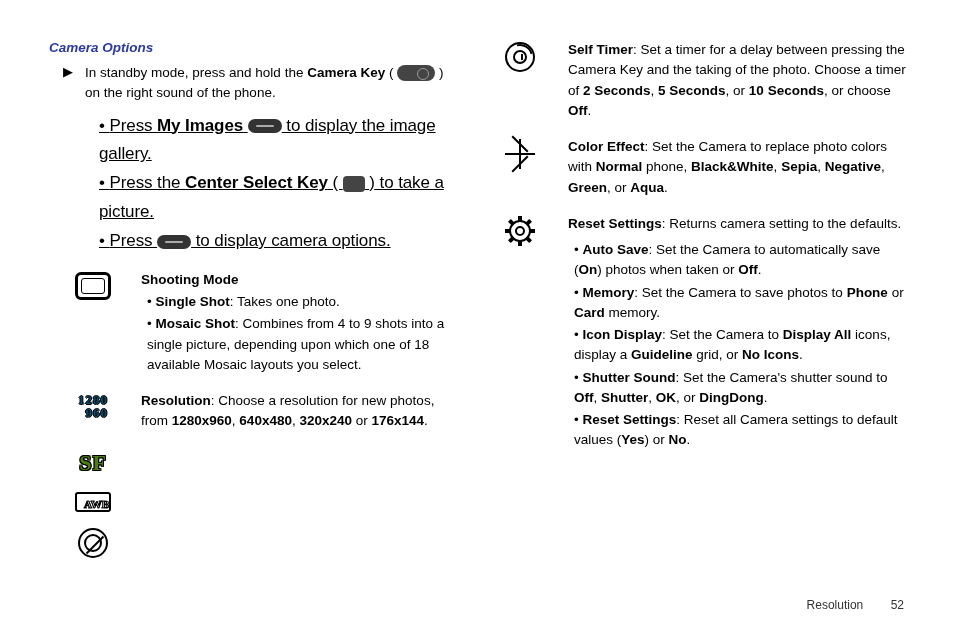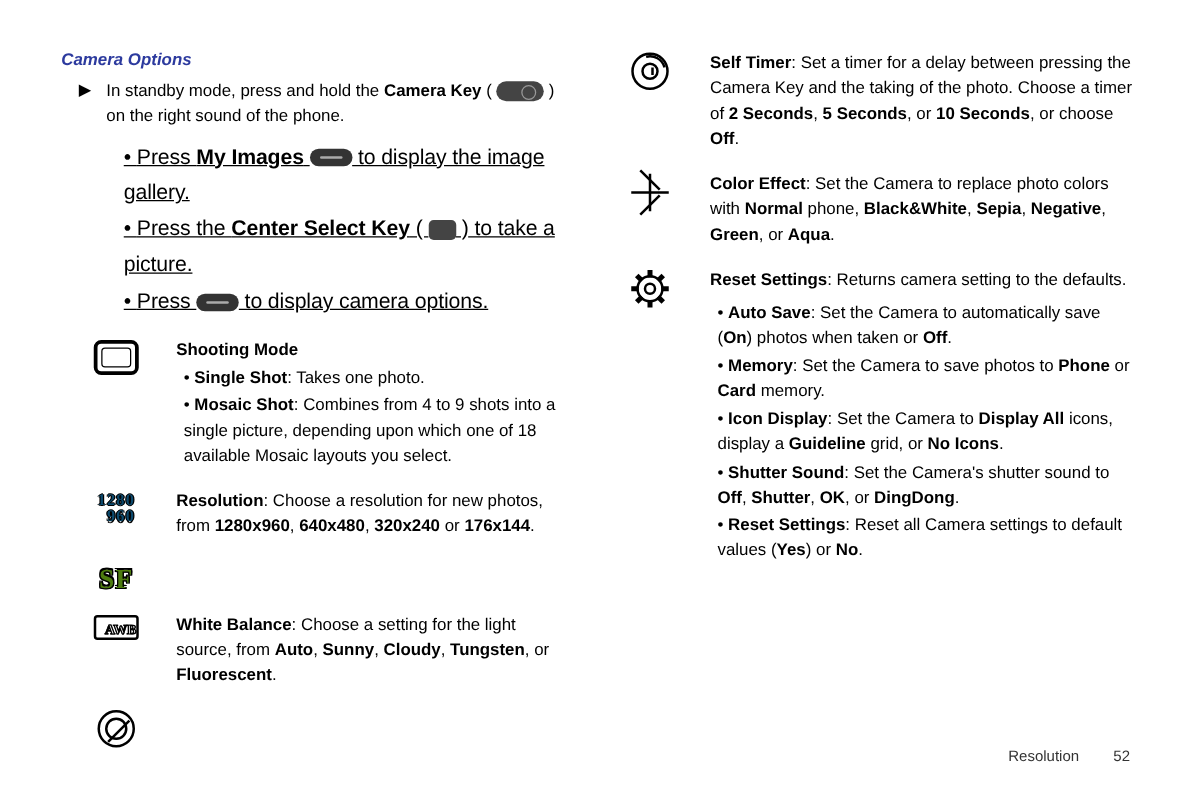--- a/index.html
+++ b/index.html
@@ -164,23 +164,20 @@
     <div class="option">
       <div class="icon-slot">
           <div class="icon-sf">SF</div>
         </div>
     </div>
 
     <div class="option">
       <div class="icon-slot">
           <div class="icon-awb">AWB</div>
         </div>
-      <div class="opt-body">
-        <p><b>White Balance</b><span>: Choose a setting for the light source, from </span><b>Auto</b>, <b>Sunny</b>, <b>Cloudy</b>, <b>Tungsten</b><span>, or </span><b>Fluorescent</b><span>.</span></p>
-      </div>
     </div>
 
     <div class="option">
       <div class="icon-slot">
           <div class="icon-circ">
             <div class="night-inner"></div>
           </div>
         </div>
     </div>
 

